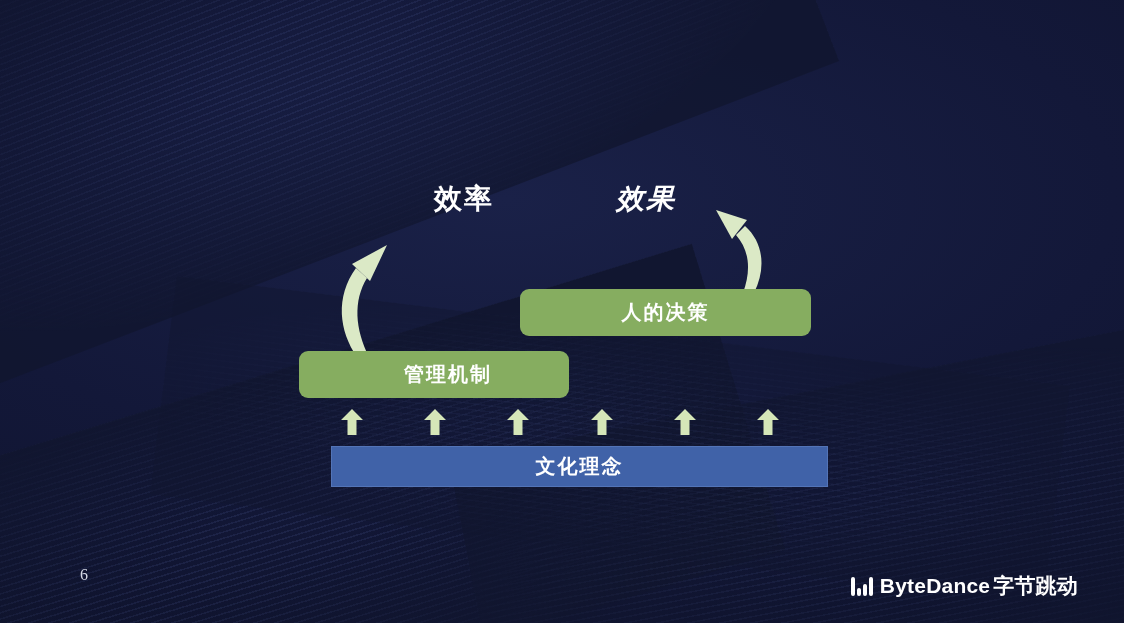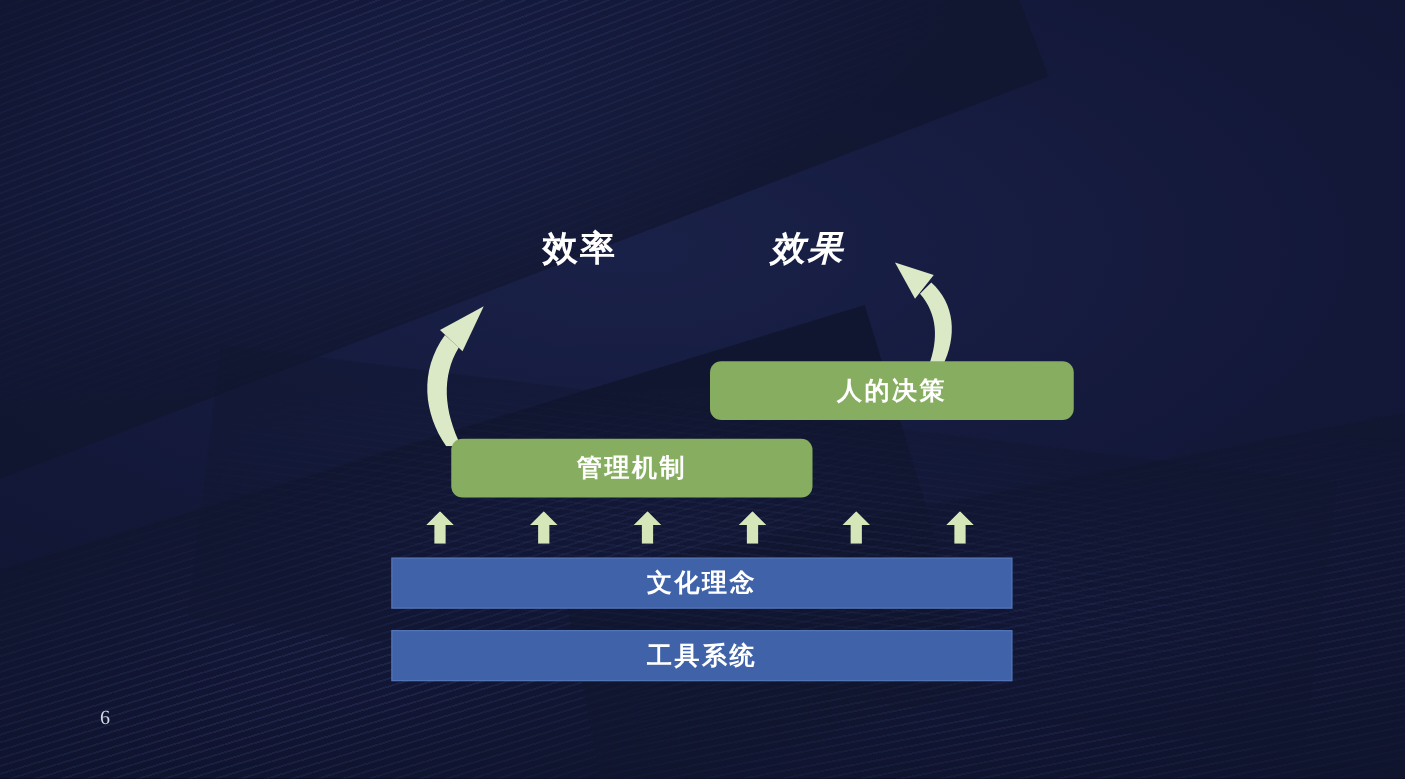--- a/index.html
+++ b/index.html
@@ -29,24 +29,24 @@
   .axis-label{
     position:absolute;top:180px;font-size:28px;font-weight:bold;letter-spacing:2px;
   }
   .axis-label.eff{left:434px;text-align:center;}
   .axis-label.res{left:616px;font-style:italic;}
 
   .node{
     position:absolute;display:flex;align-items:center;justify-content:center;
     font-size:20px;font-weight:bold;letter-spacing:2px;color:#fff;
   }
-  .green{background:#86ad60;border-radius:9px;margin-left:48px;}
-  .blue{background:#4062a8;border:1px solid rgba(130,160,220,0.30);box-sizing:border-box;}
+  .green{background:#86ad60;border-radius:9px;}
+  .blue{background:#4062a8;border:1px solid rgba(130,160,220,0.30);box-sizing:border-box;margin-left:18px;}
   .node-decision{left:520px;top:289px;width:291px;height:47px;}
-  .node-management{left:313px;top:351px;width:289px;height:47px;}
+  .node-management{left:299px;top:351px;width:242px;height:47px;padding-left:28px;}
   .node-culture{left:313px;top:446px;width:497px;height:41px;}
   .node-tools{left:313px;top:504px;width:497px;height:41px;}
 
   .curved-arrow{position:absolute;}
   .curve-left{left:331px;top:239px;width:75px;height:118px;}
   .curve-right{left:702px;top:205px;width:68px;height:88px;}
 
   .up-arrows-row{
     position:absolute;left:340px;top:409px;width:440px;height:26px;
     display:flex;justify-content:space-between;align-items:flex-start;
@@ -136,20 +136,26 @@
           <polygon points="12,0 23,11 16.5,11 16.5,26 7.5,26 7.5,11 1,11" fill="#d5e6b8"></polygon>
         </svg></div>
       <div class="up-arrow"><svg viewBox="0 0 24 26" width="24" height="26">
           <polygon points="12,0 23,11 16.5,11 16.5,26 7.5,26 7.5,11 1,11" fill="#d5e6b8"></polygon>
         </svg></div>
     </div>
 
   <div class="node blue node-culture">
     <span>文化理念</span>
   </div>
-  <div class="node blue node-tools">
-    <span>工具系统</span>
-  </div>
 
   <div class="page-number">6</div>
 
+  <div class="logo">
+    <span class="logo-mark">
+      <i class="b1"></i>
+        <i class="b2"></i>
+        <i class="b3"></i>
+        <i class="b4"></i>
+    </span>
+    <span class="logo-text"><span class="en">ByteDance</span><span class="cn">字节跳动</span></span>
+  </div>
 
 </div>
 
 </body></html>

